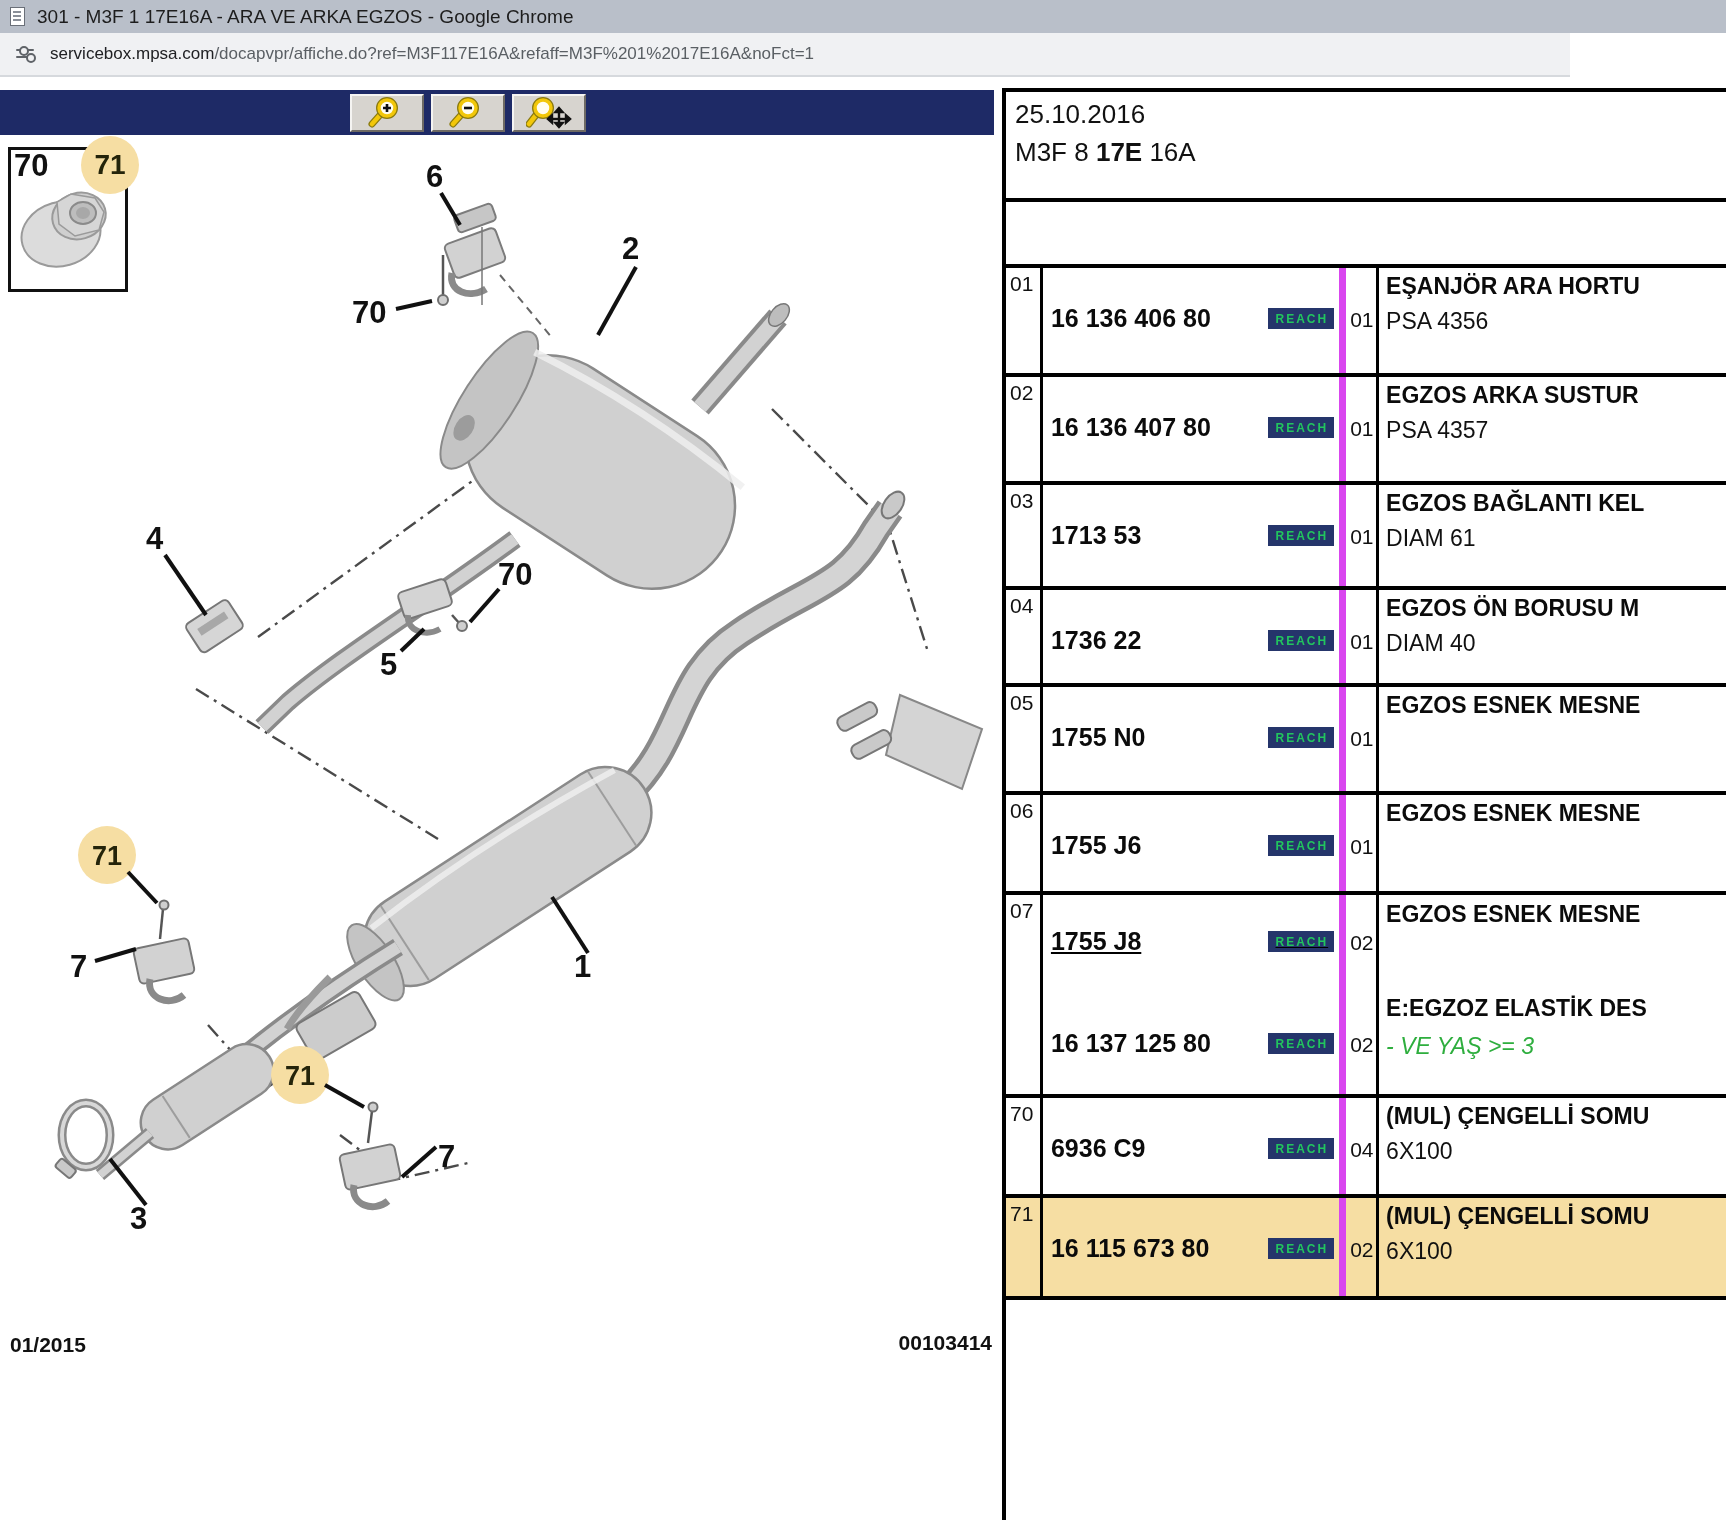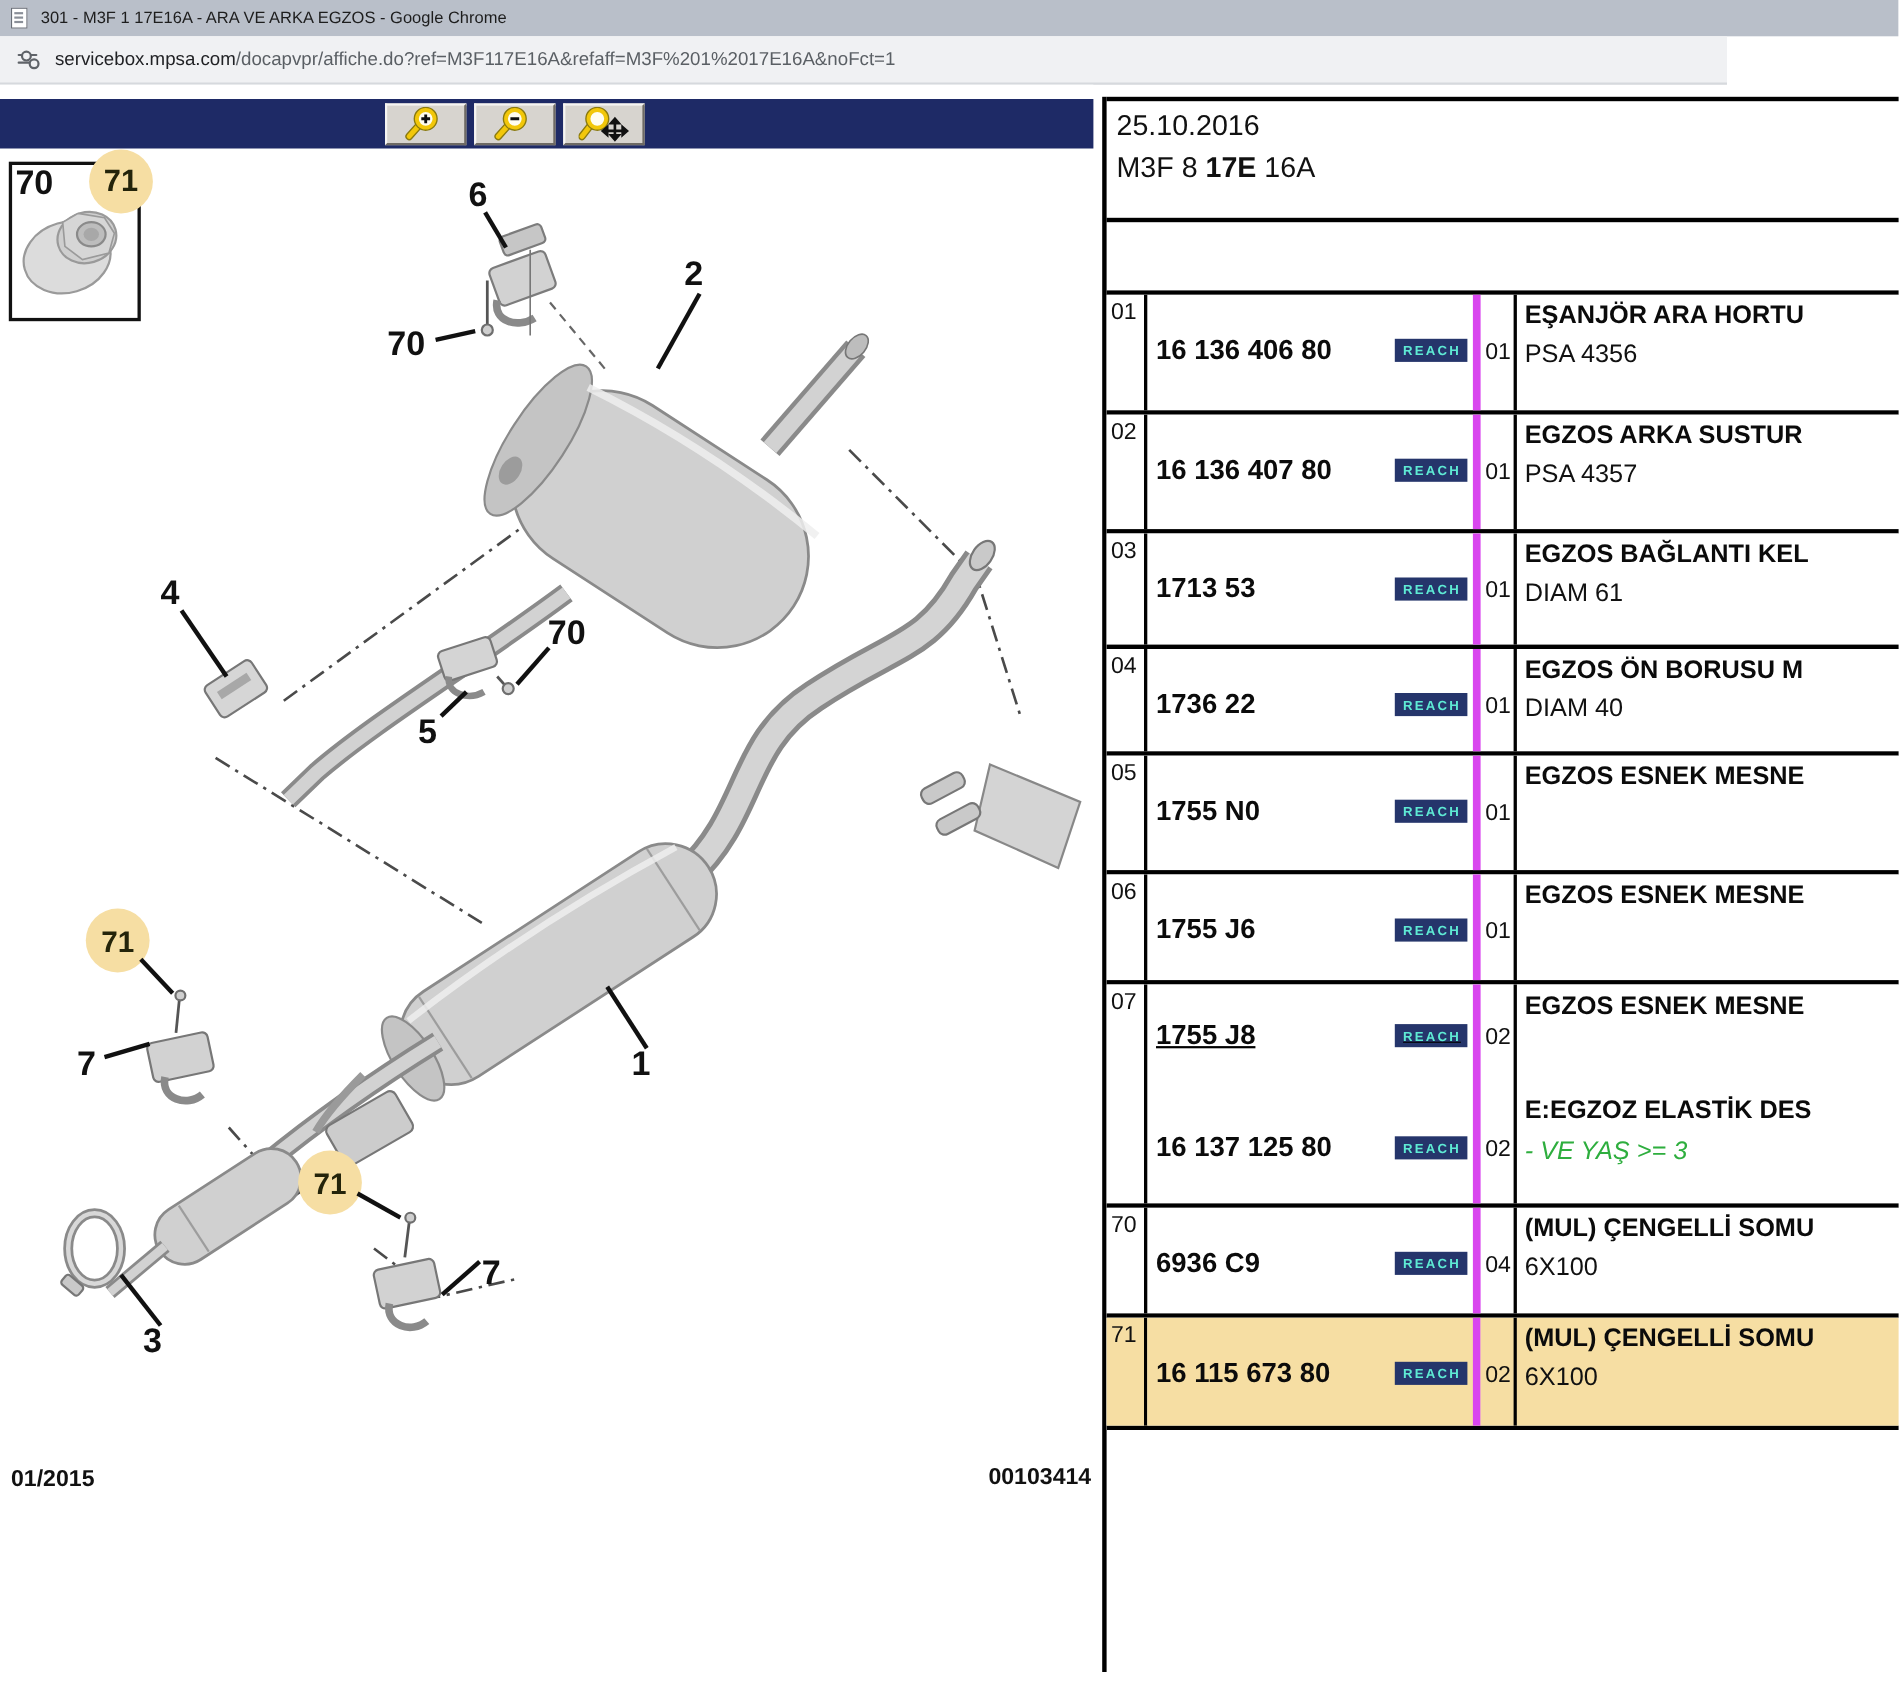--- a/index.html
+++ b/index.html
@@ -1,21 +1,21 @@
 <!DOCTYPE html>
 <html><head>
 <meta charset="utf-8">
 <style>
   html,body{margin:0;padding:0;}
   body{width:1726px;height:1536px;overflow:hidden;background:#fff;
        font-family:"Liberation Sans",sans-serif;position:relative;}
 
   
   .titlebar{position:absolute;left:0;top:0;width:1726px;height:33px;background:#b9bfc9;
-            display:flex;align-items:center;color:#1d1d1d;font-size:15px;}
+            display:flex;align-items:center;color:#1d1d1d;font-size:19px;}
   .doc-ico{width:13px;height:17px;background:#fff;border:1px solid #6a6f78;margin:0 12px 0 10px;
            position:relative;}
   .doc-ico:before{content:"";position:absolute;left:2px;top:3px;width:8px;height:1.5px;background:#8a8f98;
            box-shadow:0 4px 0 #8a8f98,0 8px 0 #8a8f98;}
   .urlbar{position:absolute;left:0;top:33px;width:1570px;height:42px;background:#f0f1f3;
           border-bottom:2px solid #d6d9dd;display:flex;align-items:center;font-size:17px;}
   .site-ico{width:20px;height:16px;margin:0 14px 0 16px;position:relative;}
   .site-ico .ln{position:absolute;left:0;width:18px;height:2px;background:#5f6368;border-radius:2px;}
   .site-ico .ln.t{top:3px;} .site-ico .ln.b{top:10px;}
   .site-ico .dot{position:absolute;width:6px;height:6px;border-radius:50%;background:#f0f1f3;border:2px solid #5f6368;}
@@ -51,21 +51,21 @@
   .hdr-ref .bb{font-weight:bold;}
   .emptybox{height:62px;border-bottom:4px solid #000;}
   .tail{height:220px;}
   .prow{position:relative;display:flex;border-bottom:4px solid #000;background:#fff;}
   .c-idx{width:30px;border-right:3px solid #000;font-size:21px;padding:4px 0 0 4px;box-sizing:content-box;color:#111;}
   .c-part{width:297px;border-right:7px solid #d946ef;position:relative;}
   .c-qty{width:30px;border-right:3px solid #000;position:relative;font-size:21px;color:#111;}
   .c-desc{width:440px;position:relative;overflow:hidden;}
   .pline{position:absolute;left:8px;right:5px;top:36px;display:flex;justify-content:space-between;align-items:center;}
   .pnum{font-weight:bold;font-size:25px;white-space:nowrap;color:#0b0b0b;}
-  .reach{background:#25356b;color:#5eead4;font-weight:bold;font-size:12px;letter-spacing:2px;
+  .reach{background:#25356b;color:#22c55e;font-weight:bold;font-size:12px;letter-spacing:2px;
          padding:5px 6px 4px 8px;line-height:1;cursor:pointer;}
   .qv{position:absolute;left:4px;top:40px;}
   .d1{position:absolute;left:7px;top:5px;font-weight:bold;font-size:23px;white-space:nowrap;color:#0b0b0b;}
   .d2{position:absolute;left:7px;top:40px;font-size:23px;white-space:nowrap;color:#111;}
   .green{color:#2eae3e;font-style:italic;}
   .hl .c-idx,.hl .c-part,.hl .c-qty,.hl .c-desc{background:#f6dea3;}
   
   .r7 .pline.a{top:32px;text-decoration:underline;} .r7 .pline.b{top:134px;}
   .r7 .qv.a{top:36px;} .r7 .qv.b{top:138px;}
   .r7 .d1.a{top:6px;} .r7 .d1.b{top:100px;} .r7 .d2.b{top:138px;}

